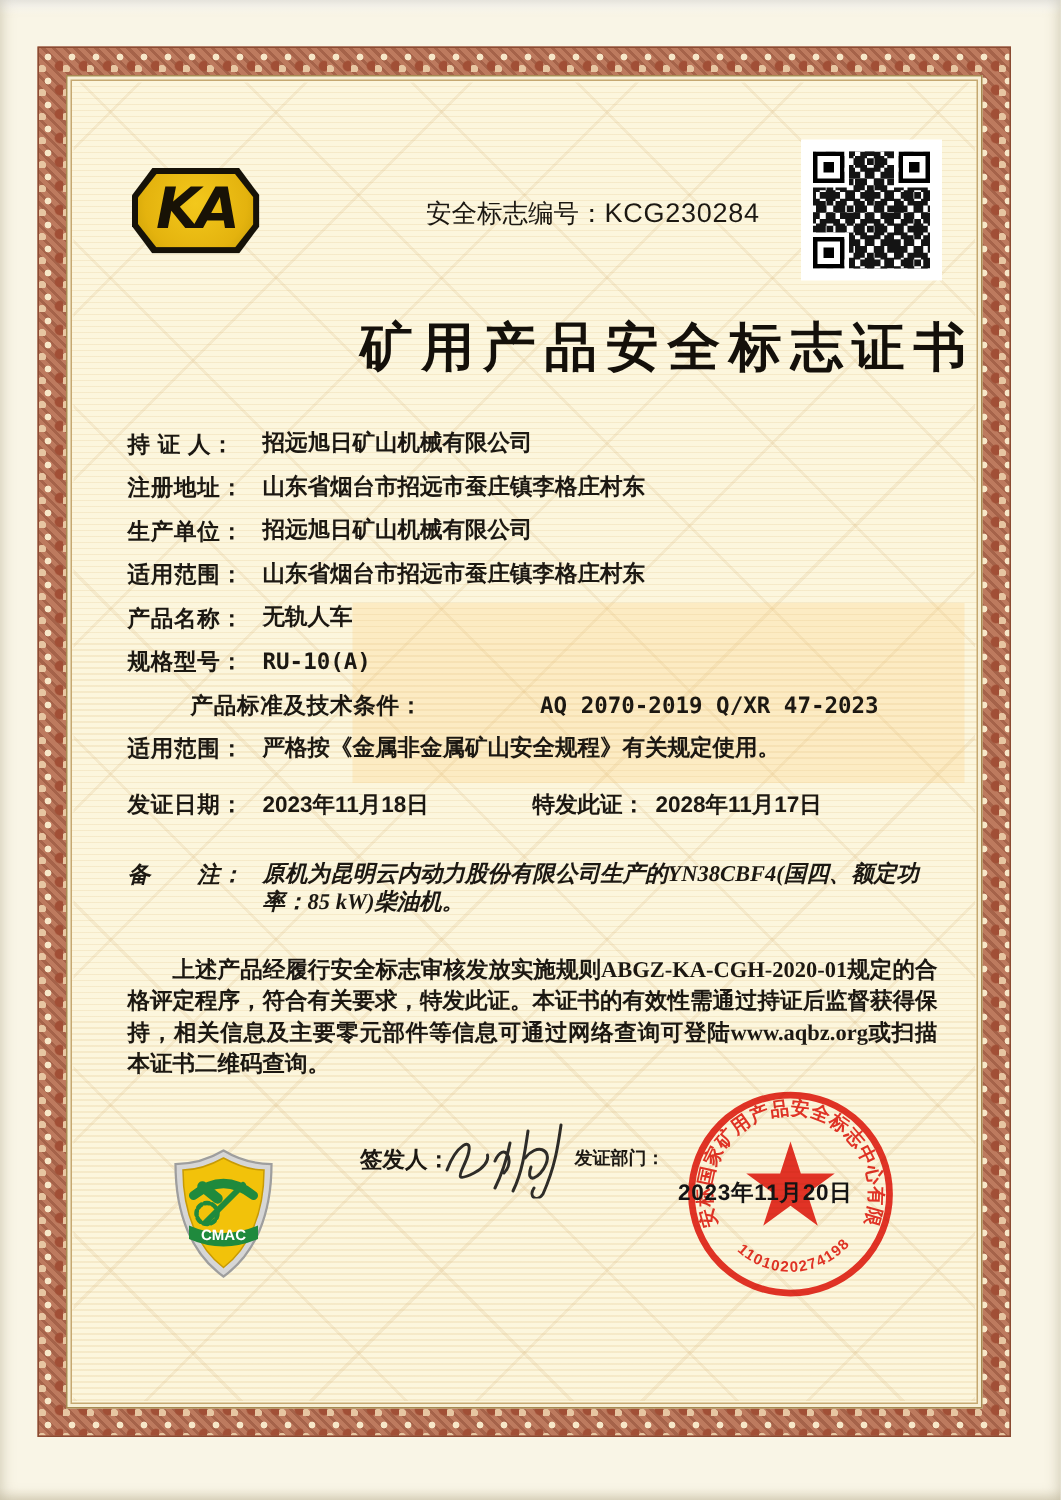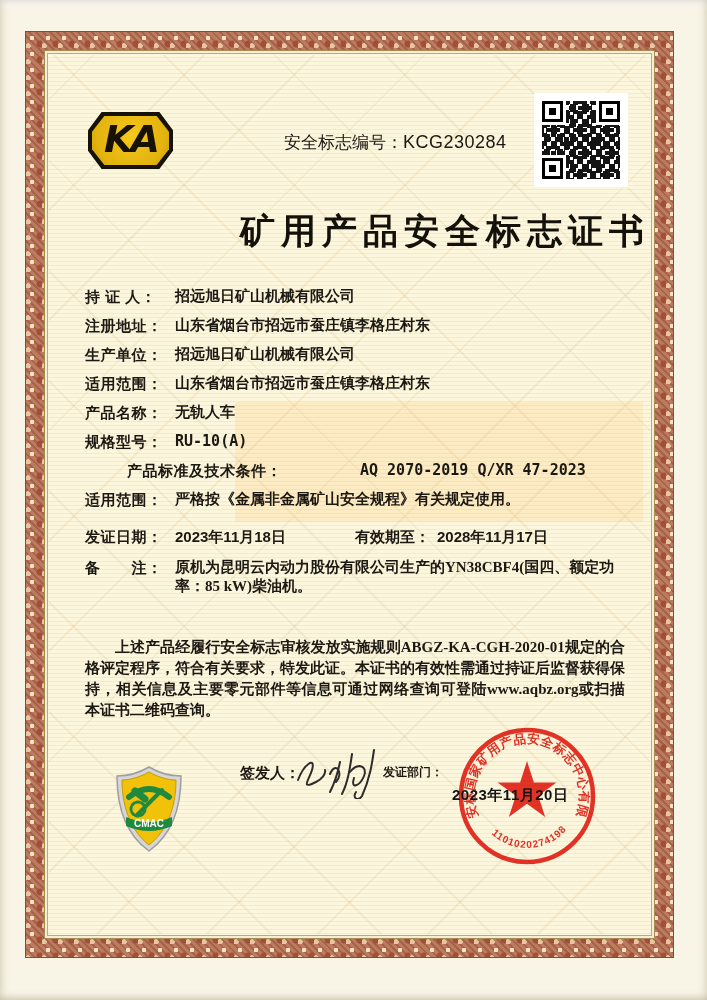--- a/index.html
+++ b/index.html
@@ -88,21 +88,21 @@
   .fields { position:absolute; left:85px; top:287px; width:542px; font-size:15px; }
   .row { display:flex; align-items:flex-start; line-height:19px; margin-bottom:10px; }
   .lbl { font-weight:700; min-width:90px; white-space:nowrap; letter-spacing:.5px; }
   .lbl.wide { min-width:0; margin-right:18px;margin-left:42px; }
   .val { font-family:"Liberation Serif",serif; font-weight:700; }
   .val.code { font-family:"DejaVu Sans Mono",monospace; font-weight:700; letter-spacing:0; }
   .row.dates { margin-top:18px; }
   .row.dates .val { width:180px; font-family:"Liberation Sans",sans-serif; }
   .row.dates .lbl2 { font-weight:700; min-width:82px; white-space:nowrap; }
   .row.dates .val2 { width:auto; font-family:"Liberation Sans",sans-serif; font-weight:700; }
-  .row.remark { margin-top:12px; }
+  .row.remark { margin-top:28px;font-style:italic; }
   .row.remark .val { width:452px; }
 
   .paragraph {
     position:absolute; left:85px; top:637px; width:540px;
     font-family:"Liberation Serif",serif; font-weight:700; font-size:15px; line-height:21px;
     text-align:justify; text-indent:2em;
   }
 
   
   .cmac { position:absolute; left:112px; top:741px;margin-top:24px; }
@@ -171,21 +171,21 @@
       <span class="lbl wide">产品标准及技术条件：</span>
       <span class="val code" style="margin-left:60px">AQ 2070-2019 Q/XR 47-2023</span>
     </div>
     <div class="row">
       <span class="lbl">适用范围：</span>
       <span class="val">严格按《金属非金属矿山安全规程》有关规定使用。</span>
     </div>
     <div class="row dates">
       <span class="lbl">发证日期：</span>
       <span class="val">2023年11月18日</span>
-      <span class="lbl2">有效期至：</span>
+      <span class="lbl2">特发此证：</span>
       <span class="val2 val">2028年11月17日</span>
     </div>
     <div class="row remark">
       <span class="lbl">备　　注：</span>
       <span class="val">原机为昆明云内动力股份有限公司生产的YN38CBF4(国四、额定功率：85 kW)柴油机。</span>
     </div>
   </div>
 
   <div class="paragraph">上述产品经履行安全标志审核发放实施规则ABGZ-KA-CGH-2020-01规定的合格评定程序，符合有关要求，特发此证。本证书的有效性需通过持证后监督获得保持，相关信息及主要零元部件等信息可通过网络查询可登陆www.aqbz.org或扫描本证书二维码查询。</div>
 

